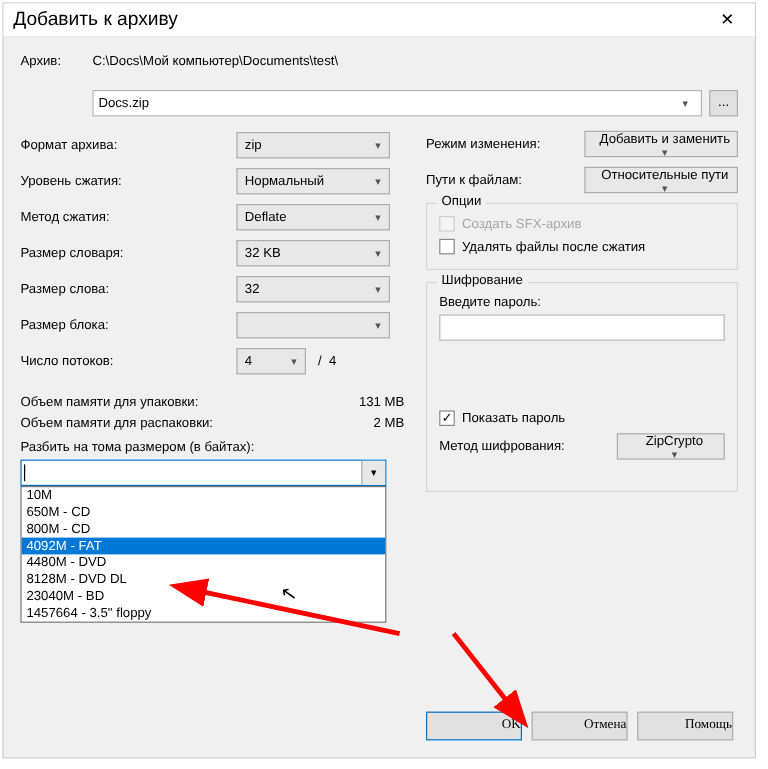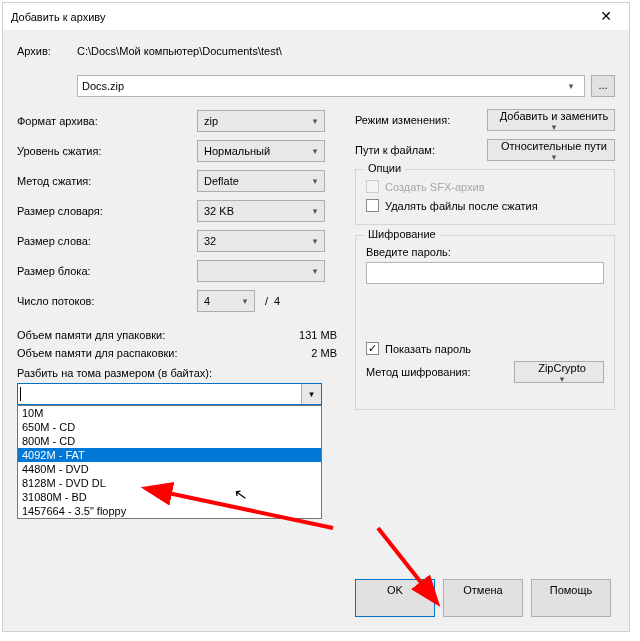--- a/index.html
+++ b/index.html
@@ -1,19 +1,19 @@
 <!DOCTYPE html>
 <html><head>
 <meta charset="utf-8">
 <style>
   * { box-sizing: border-box; font-family: "Segoe UI", Tahoma, sans-serif; font-size: 11px; }
   body { margin: 0; background: #fff; width: 640px; height: 641px; position: relative; overflow: hidden; }
   .window { width: 628px; height: 630px; margin: 2px; border: 1px solid #d0d0d0; background: #f0f0f0; position: relative; }
   .titlebar { display: flex; justify-content: space-between; align-items: center; height: 28px; padding: 0 6px 0 8px; background: #fff; border-bottom: 1px solid #e8e8e8; }
-  .title { font-size: 11px; }
+  .title { font-size: 16px; }
   .close { width: 34px; height: 22px; text-align: center; font-size: 14px; line-height: 20px; cursor: pointer; }
   .content { padding: 8px 14px; position: relative; }
   .row { display: flex; align-items: center; margin-bottom: 6px; min-height: 24px; }
   .label-col { width: 180px; color: #000; }
   .path-row { display: flex; align-items: center; margin-top: 6px; }
   .path-label { width: 60px; }
   .path-text { flex: 1; }
   .file-row { display: flex; align-items: flex-start; margin-top: 18px; }
   .file-combo { flex: 1; height: 22px; background: #fff; border: 1px solid #b5b5b5; display: flex; align-items: center; justify-content: space-between; padding: 0 4px; margin-left: 60px; }
   .dd-arrow { width: 18px; text-align: center; color: #555; font-size: 9px; }
@@ -35,21 +35,21 @@
   .combo-r { width: 128px; height: 22px; background: #e8e8e8; border: 1px solid #adadad; display: flex; align-items: center; justify-content: space-between; padding-left: 6px; cursor: pointer; flex-direction: column; }
   .rrow { display: flex; justify-content: space-between; align-items: center; margin-bottom: 8px; }
   .split-label { margin-top: 8px; }
   .split-combo { width: 305px; height: 22px; background: #fff; border: 1px solid #0173c7; display: flex; align-items: center; padding-left: 2px; margin-top: 4px; position: relative; }
   .cursor-bar { width: 1px; height: 14px; background: #000; }
   .split-dd { width: 20px; height: 20px; background: #e8e8e8; border-left: 1px solid #adadad; text-align: center; line-height: 20px; font-size: 9px; position: absolute; right: 0; top: 0; cursor: pointer; }
   .dropdown-list { width: 305px; background: #fff; border: 1px solid #767676; margin-top: 0; position: relative; }
   .dd-item { padding: 1px 4px; cursor: pointer; }
   .dd-item.selected { background: #0078d7; color: #fff; }
   .buttons { position: absolute; bottom: 14px; right: 18px; display: flex; gap: 8px; }
-  .btn { width: 80px; height: 38px; background: #e1e1e1; border: 1px solid #adadad; text-align: center; line-height: 20px; cursor: pointer; }
+  .btn { width: 80px; height: 24px; background: #e1e1e1; border: 1px solid #adadad; text-align: right; line-height: 20px; cursor: pointer; font-family: Liberation Serif, serif; }
   .btn.default { border: 1px solid #0173c7; }
   .arrow { position: absolute; pointer-events: none; }
   .arrow svg { overflow: visible; }
   .mouse-cursor { position: absolute; left: 234px; top: 485px; font-size: 16px; color: #000; pointer-events: none; transform: rotate(-10deg);}
 </style>
 </head>
 <body>
 
 <div class="window">
   <div class="titlebar">
@@ -139,21 +139,21 @@
           <span></span>
           <span class="split-dd">▾</span>
         </div>
         <div class="dropdown-list" id="dd-list">
             <div class="dd-item">10M</div>
             <div class="dd-item">650M - CD</div>
             <div class="dd-item">800M - CD</div>
             <div class="dd-item selected">4092M - FAT</div>
             <div class="dd-item">4480M - DVD</div>
             <div class="dd-item">8128M - DVD DL</div>
-            <div class="dd-item">31080M - BD</div>
+            <div class="dd-item">23040M - BD</div>
             <div class="dd-item">1457664 - 3.5" floppy</div>
           </div>
       </div>
 
       <div class="right">
         <div class="rrow">
           <span>Режим изменения:</span>
           <div class="combo-r">
             <span>Добавить и заменить</span>
               <span class="dd-arrow">▾</span>

